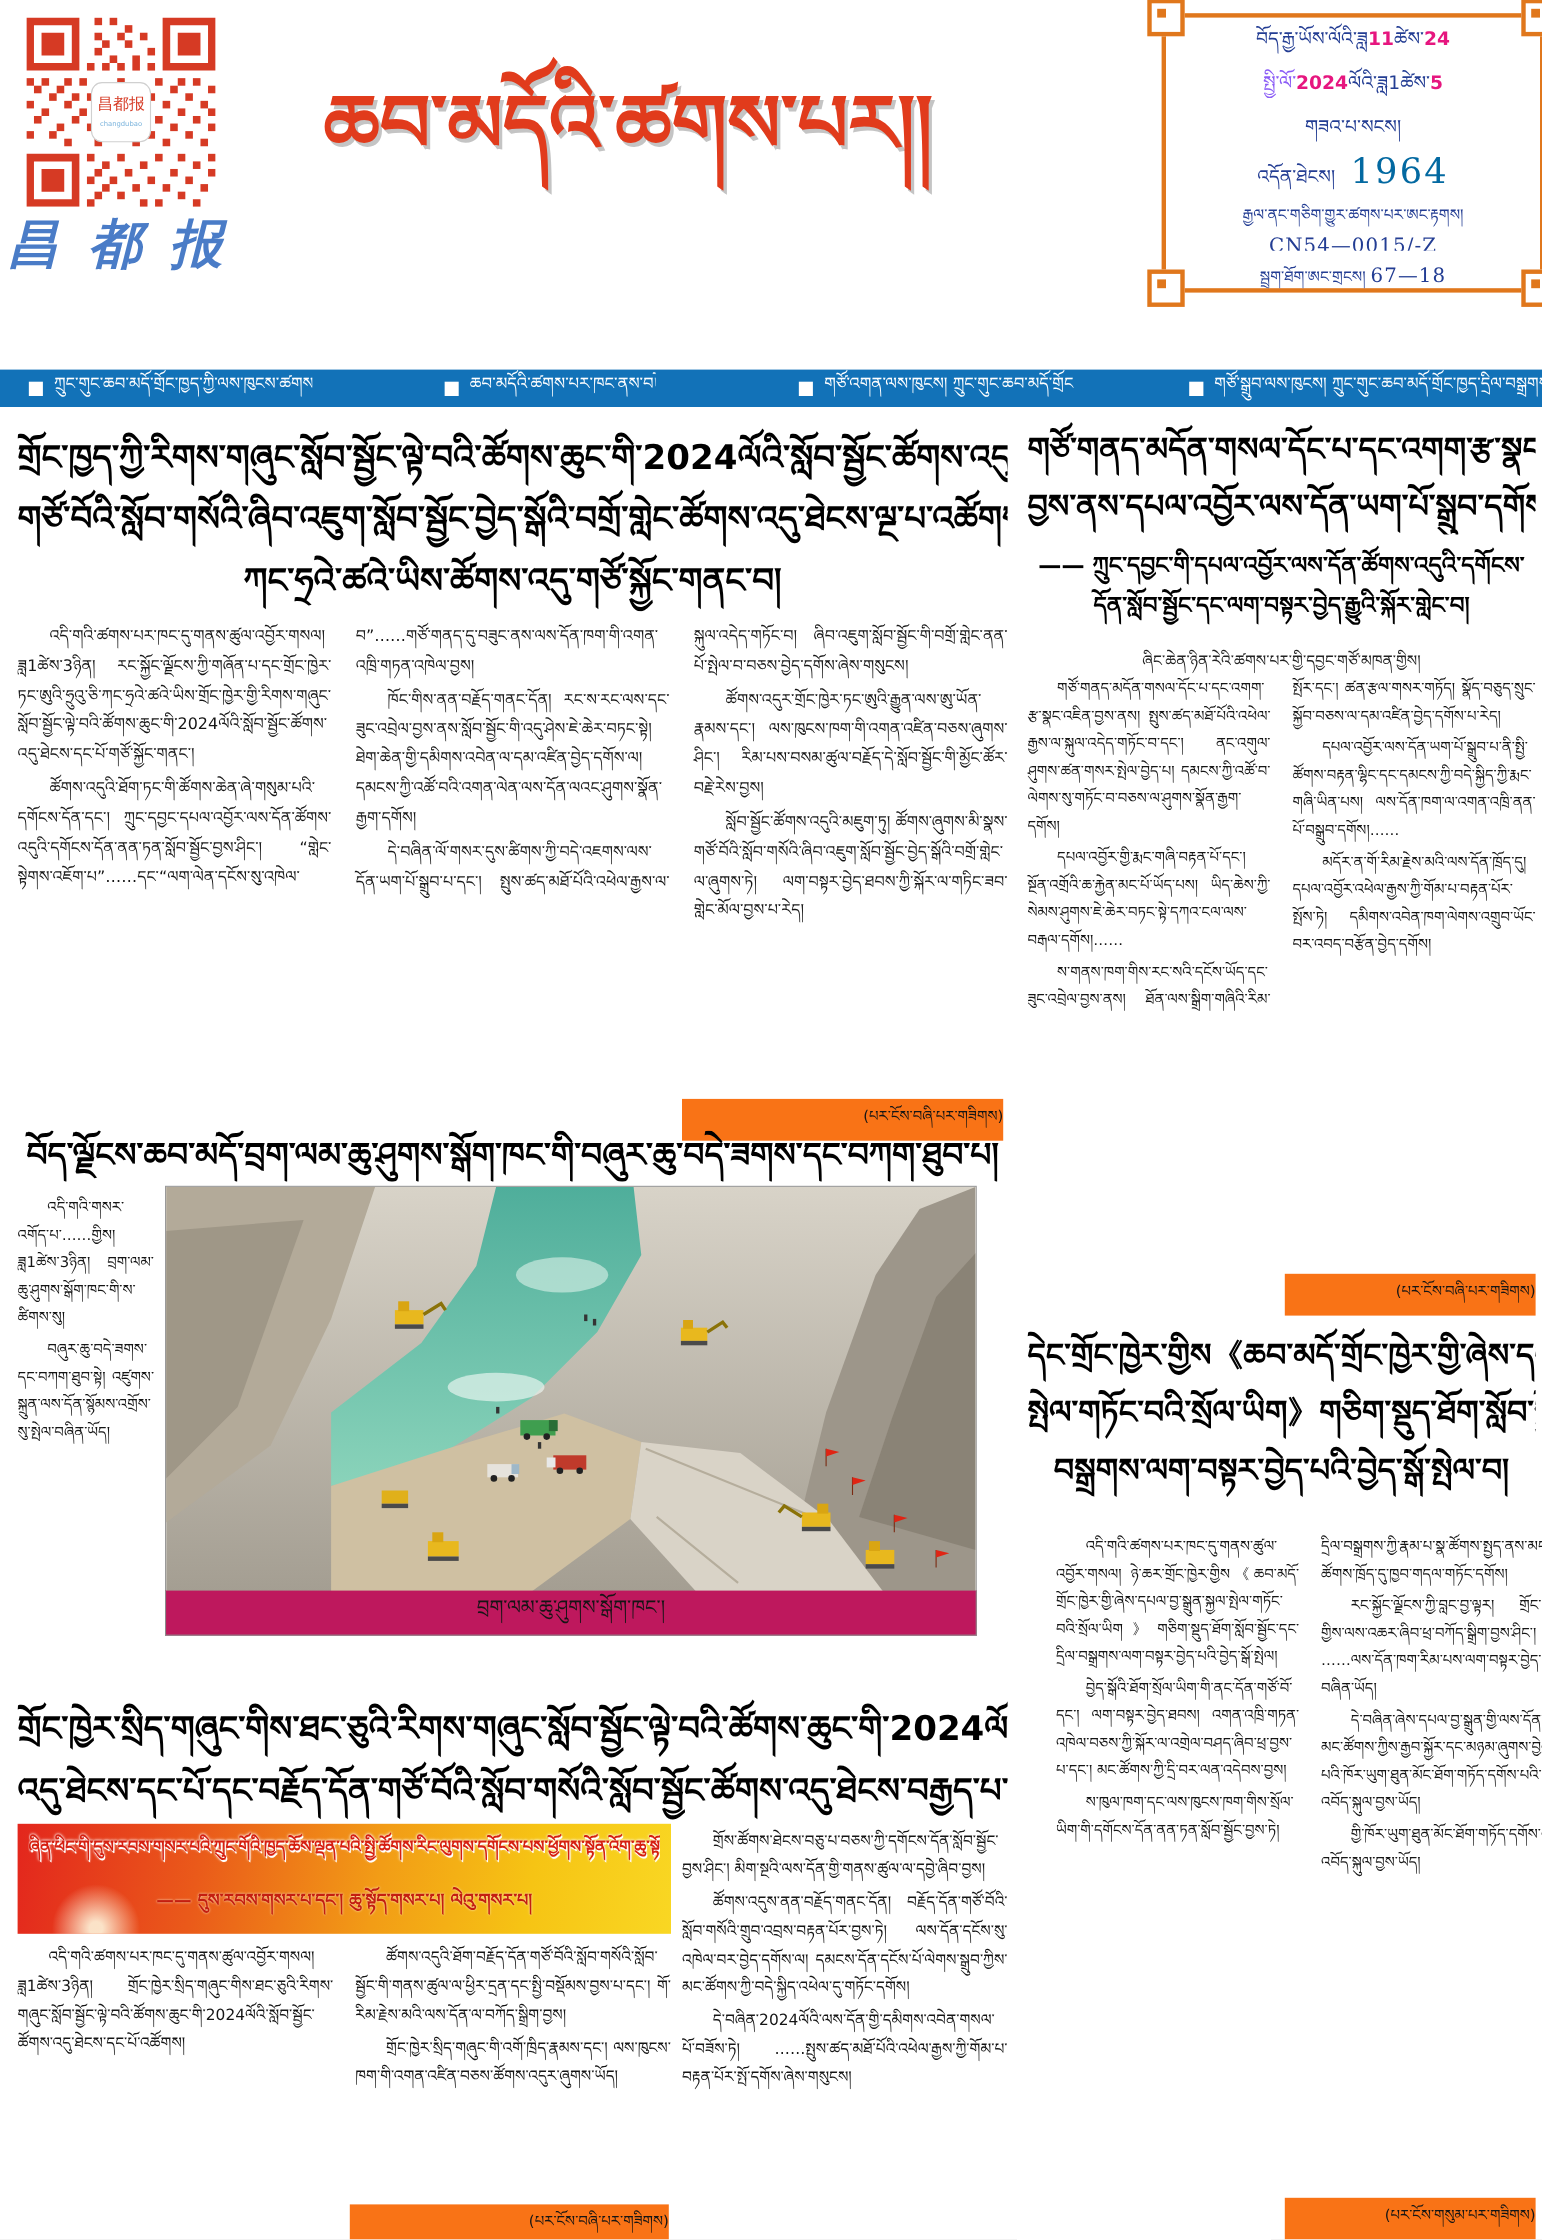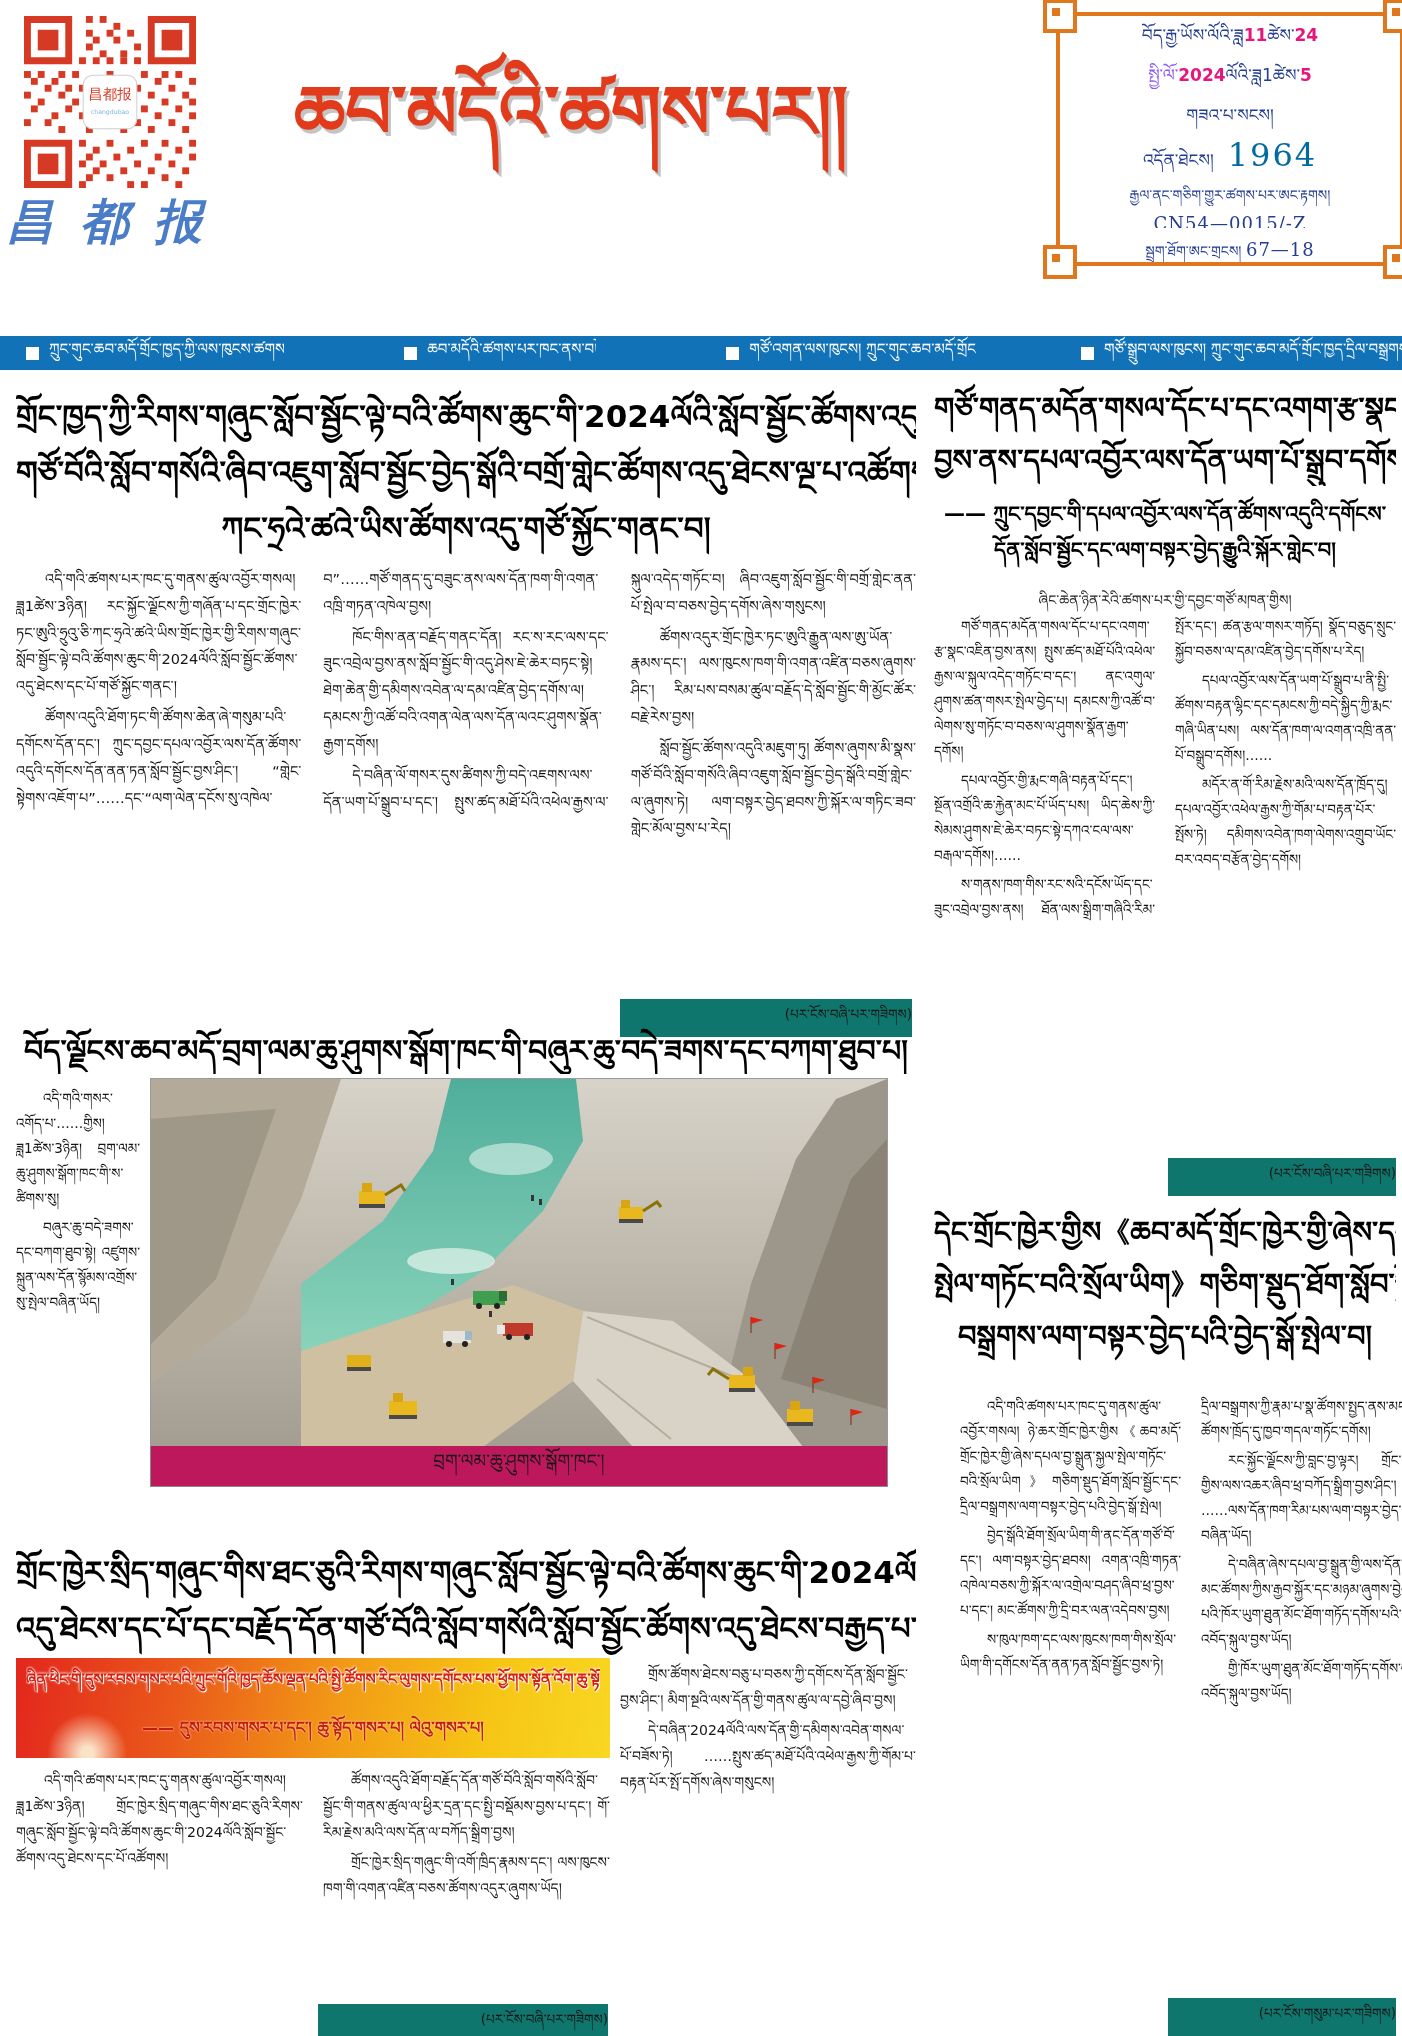--- a/index.html
+++ b/index.html
@@ -42,21 +42,21 @@
   .hl-big p{font-size:31px;line-height:56px;}
   .hl-right p{font-size:29px;line-height:52px;}
   .hl-sub p{font-size:21px;line-height:36px;font-weight:bold;}
   .hl-photo p{font-size:30px;line-height:46px;}
   .byline{text-align:center;font-size:14px;color:#222;white-space:nowrap;overflow:hidden;}
   .cols{text-align:justify;overflow:hidden;}
   .cols p{margin:0 0 4px 0;text-indent:2em;line-height:1.85;}
   .c3{column-count:3;column-gap:22px;font-size:14.5px;}
   .c2{column-count:2;column-gap:20px;font-size:13.5px;}
   .c1{font-size:13.5px;}
-  .jump{position:absolute;text-align:right;font-size:13.5px;background:#0f766e;white-space:nowrap;overflow:hidden;}
+  .jump{position:absolute;text-align:right;font-size:13.5px;background:#f97316;white-space:nowrap;overflow:hidden;}
 
   
   .photo-box{left:150px;top:1078px;width:736px;height:368px;overflow:hidden;border:1px solid #9a9a9a;}
   .caption-bar{left:150px;top:1446px;width:736px;height:40px;border:1px solid #8a8a8a;border-top:none;
                display:flex;align-items:center;justify-content:center;font-size:18px;background:#be185d;
                white-space:nowrap;overflow:hidden;}
   .side-col{left:16px;top:1086px;width:124px;height:396px;}
 
   
   .banner{left:16px;top:1658px;width:594px;height:100px;
@@ -417,17 +417,18 @@
     <div class="l2">—— དུས་རབས་གསར་པ་དང་། ཆུ་སྟོད་གསར་པ། ལེའུ་གསར་པ།</div>
   </div>
 
   <div class="abs cols c2" style="left:16px;top:1768px;width:594px;height:232px;font-size:14px;">
       <p>འདི་གའི་ཚགས་པར་ཁང་དུ་གནས་ཚུལ་འབྱོར་གསལ། ཟླ1ཚེས་3ཉིན། གྲོང་ཁྱེར་སྲིད་གཞུང་གིས་ཐང་ཅུའི་རིགས་གཞུང་སློབ་སྦྱོང་ལྟེ་བའི་ཚོགས་ཆུང་གི་2024ལོའི་སློབ་སྦྱོང་ཚོགས་འདུ་ཐེངས་དང་པོ་འཚོགས།</p>
       <p>ཚོགས་འདུའི་ཐོག་བརྗོད་དོན་གཙོ་བོའི་སློབ་གསོའི་སློབ་སྦྱོང་གི་གནས་ཚུལ་ལ་ཕྱིར་དྲན་དང་སྤྱི་བསྡོམས་བྱས་པ་དང་། གོ་རིམ་རྗེས་མའི་ལས་དོན་ལ་བཀོད་སྒྲིག་བྱས།</p>
       <p>གྲོང་ཁྱེར་སྲིད་གཞུང་གི་འགོ་ཁྲིད་རྣམས་དང་། ལས་ཁུངས་ཁག་གི་འགན་འཛིན་བཅས་ཚོགས་འདུར་ཞུགས་ཡོད།</p>
     </div>
   <div class="abs cols c1" style="left:620px;top:1662px;width:296px;height:350px;font-size:14px;">
       <p>གྲོས་ཚོགས་ཐེངས་བཅུ་པ་བཅས་ཀྱི་དགོངས་དོན་སློབ་སྦྱོང་བྱས་ཤིང་། མིག་སྔའི་ལས་དོན་གྱི་གནས་ཚུལ་ལ་དབྱེ་ཞིབ་བྱས།</p>
+      <p>ཚོགས་འདུས་ནན་བརྗོད་གནང་དོན། བརྗོད་དོན་གཙོ་བོའི་སློབ་གསོའི་གྲུབ་འབྲས་བརྟན་པོར་བྱས་ཏེ། ལས་དོན་དངོས་སུ་འཁེལ་བར་བྱེད་དགོས་ལ། དམངས་དོན་དངོས་པོ་ལེགས་སྒྲུབ་ཀྱིས་མང་ཚོགས་ཀྱི་བདེ་སྐྱིད་འཕེལ་དུ་གཏོང་དགོས།</p>
       <p>དེ་བཞིན་2024ལོའི་ལས་དོན་གྱི་དམིགས་འབེན་གསལ་པོ་བཟོས་ཏེ། ……སྤུས་ཚད་མཐོ་པོའི་འཕེལ་རྒྱས་ཀྱི་གོམ་པ་བརྟན་པོར་སྤོ་དགོས་ཞེས་གསུངས།</p>
     </div>
   <div class="jump" style="left:318px;top:2004px;width:290px;">(པར་ངོས་བཞི་པར་གཟིགས)</div>
 
 </div>
 
 </body></html>

